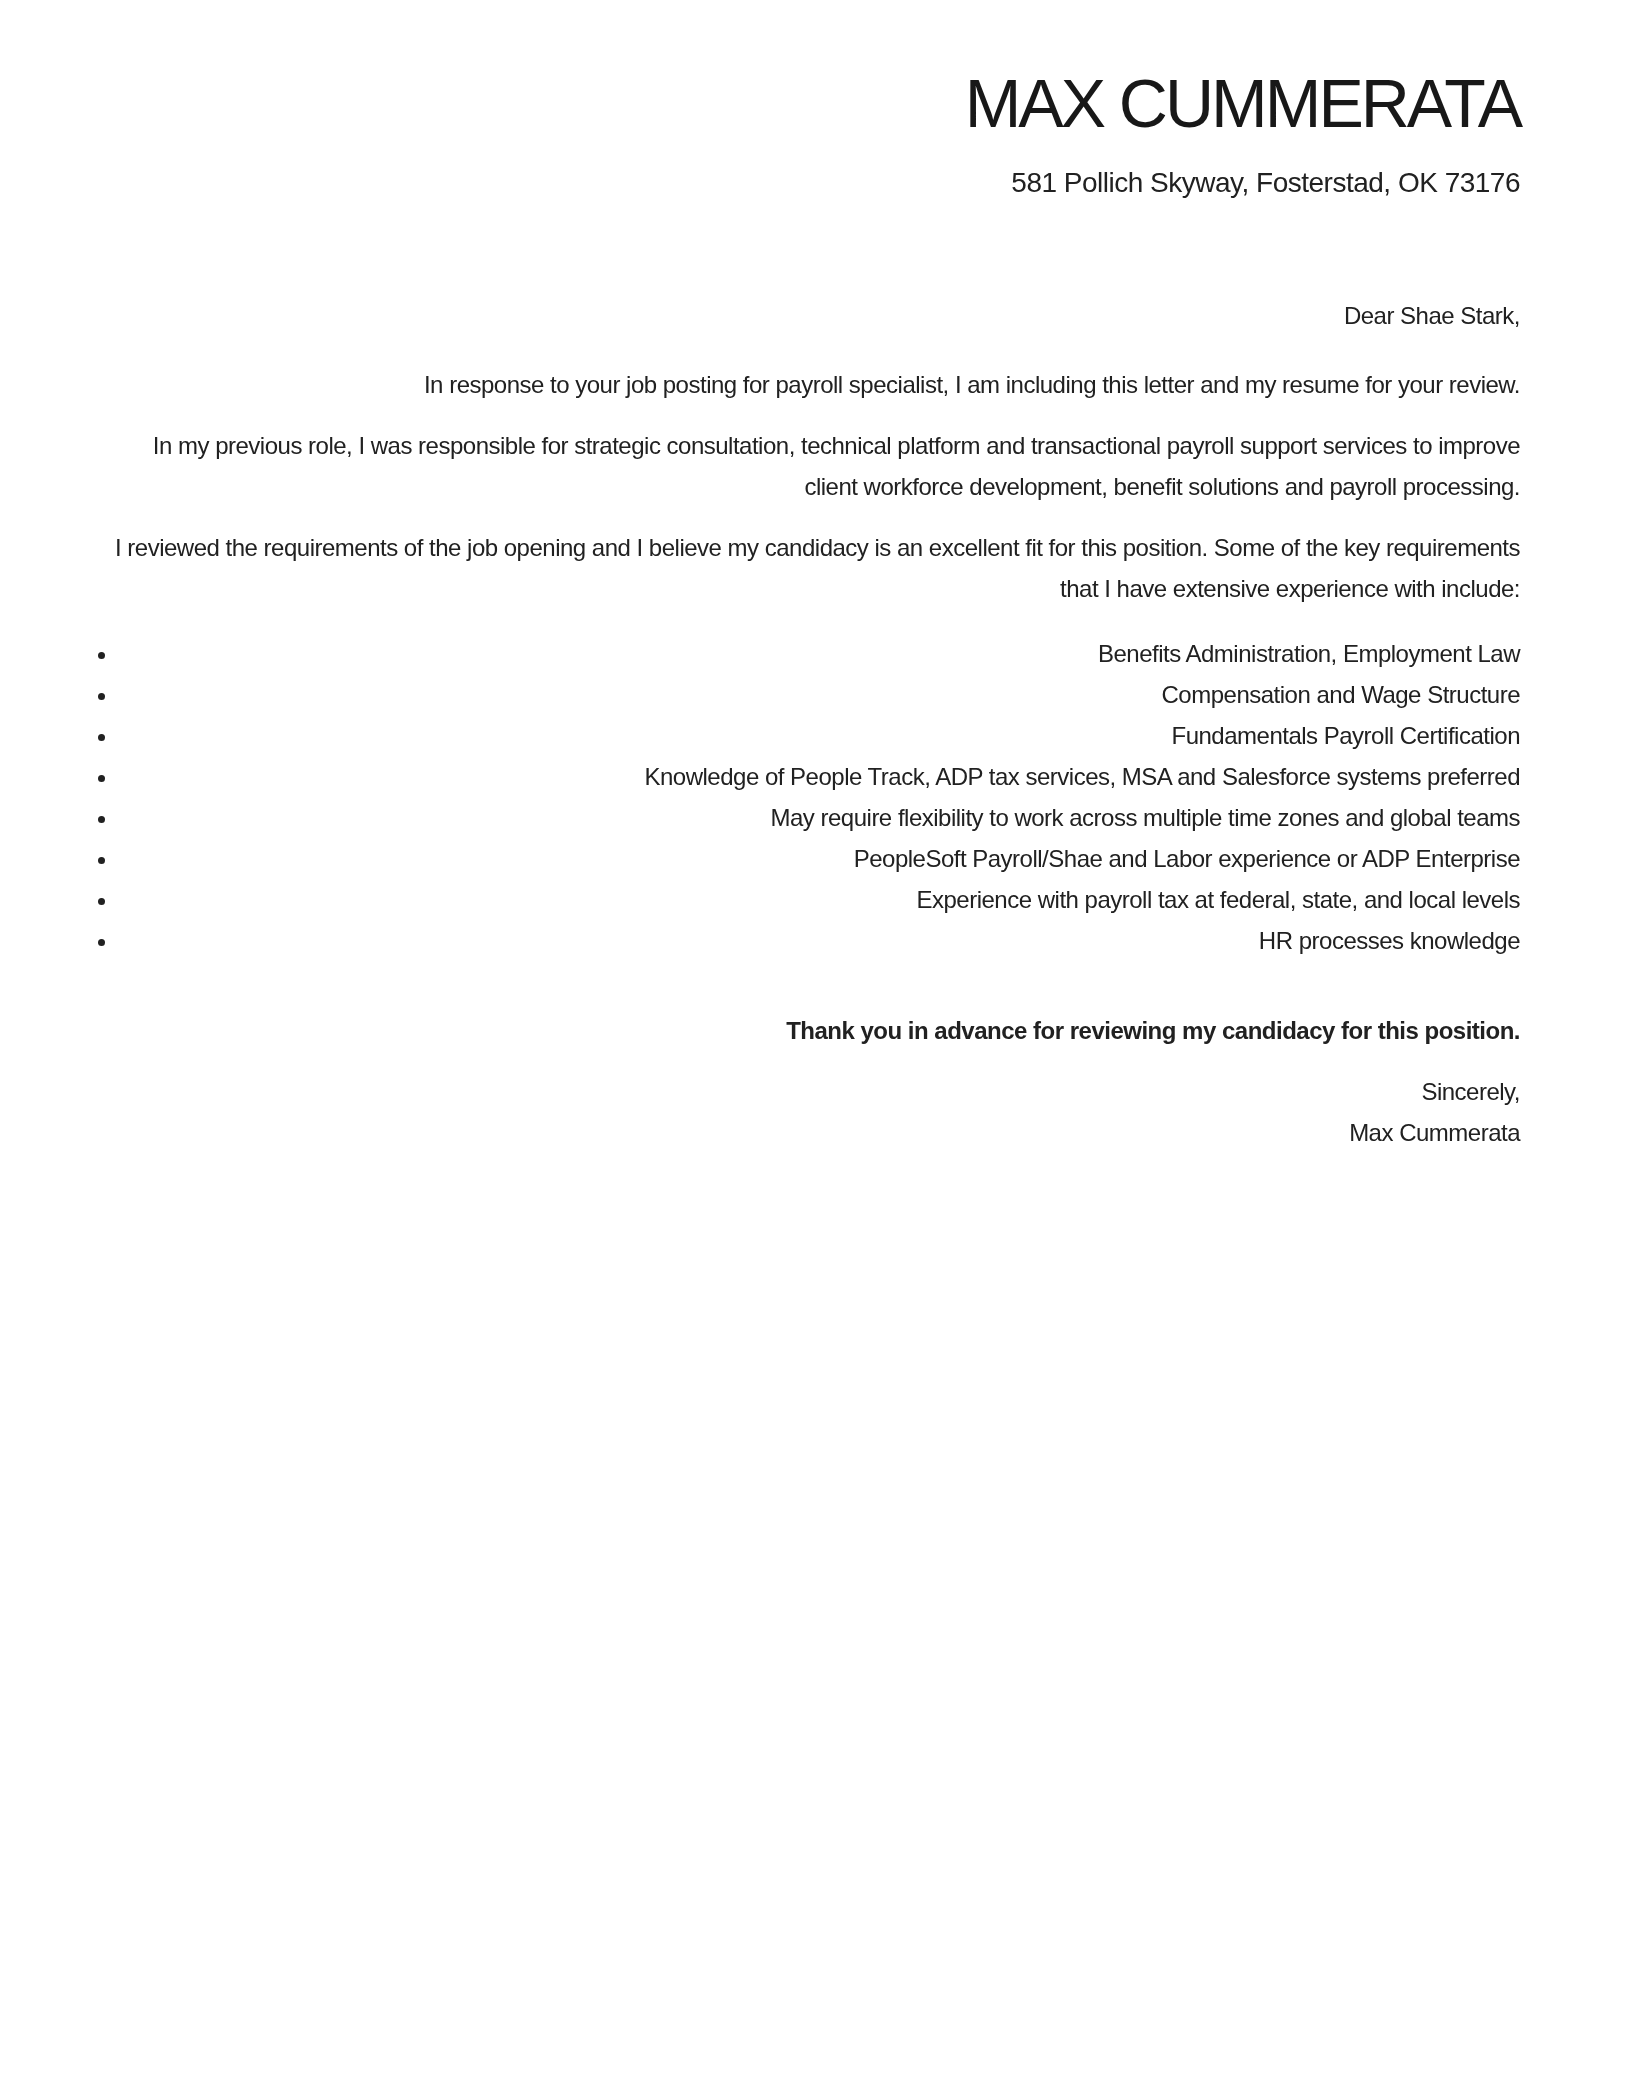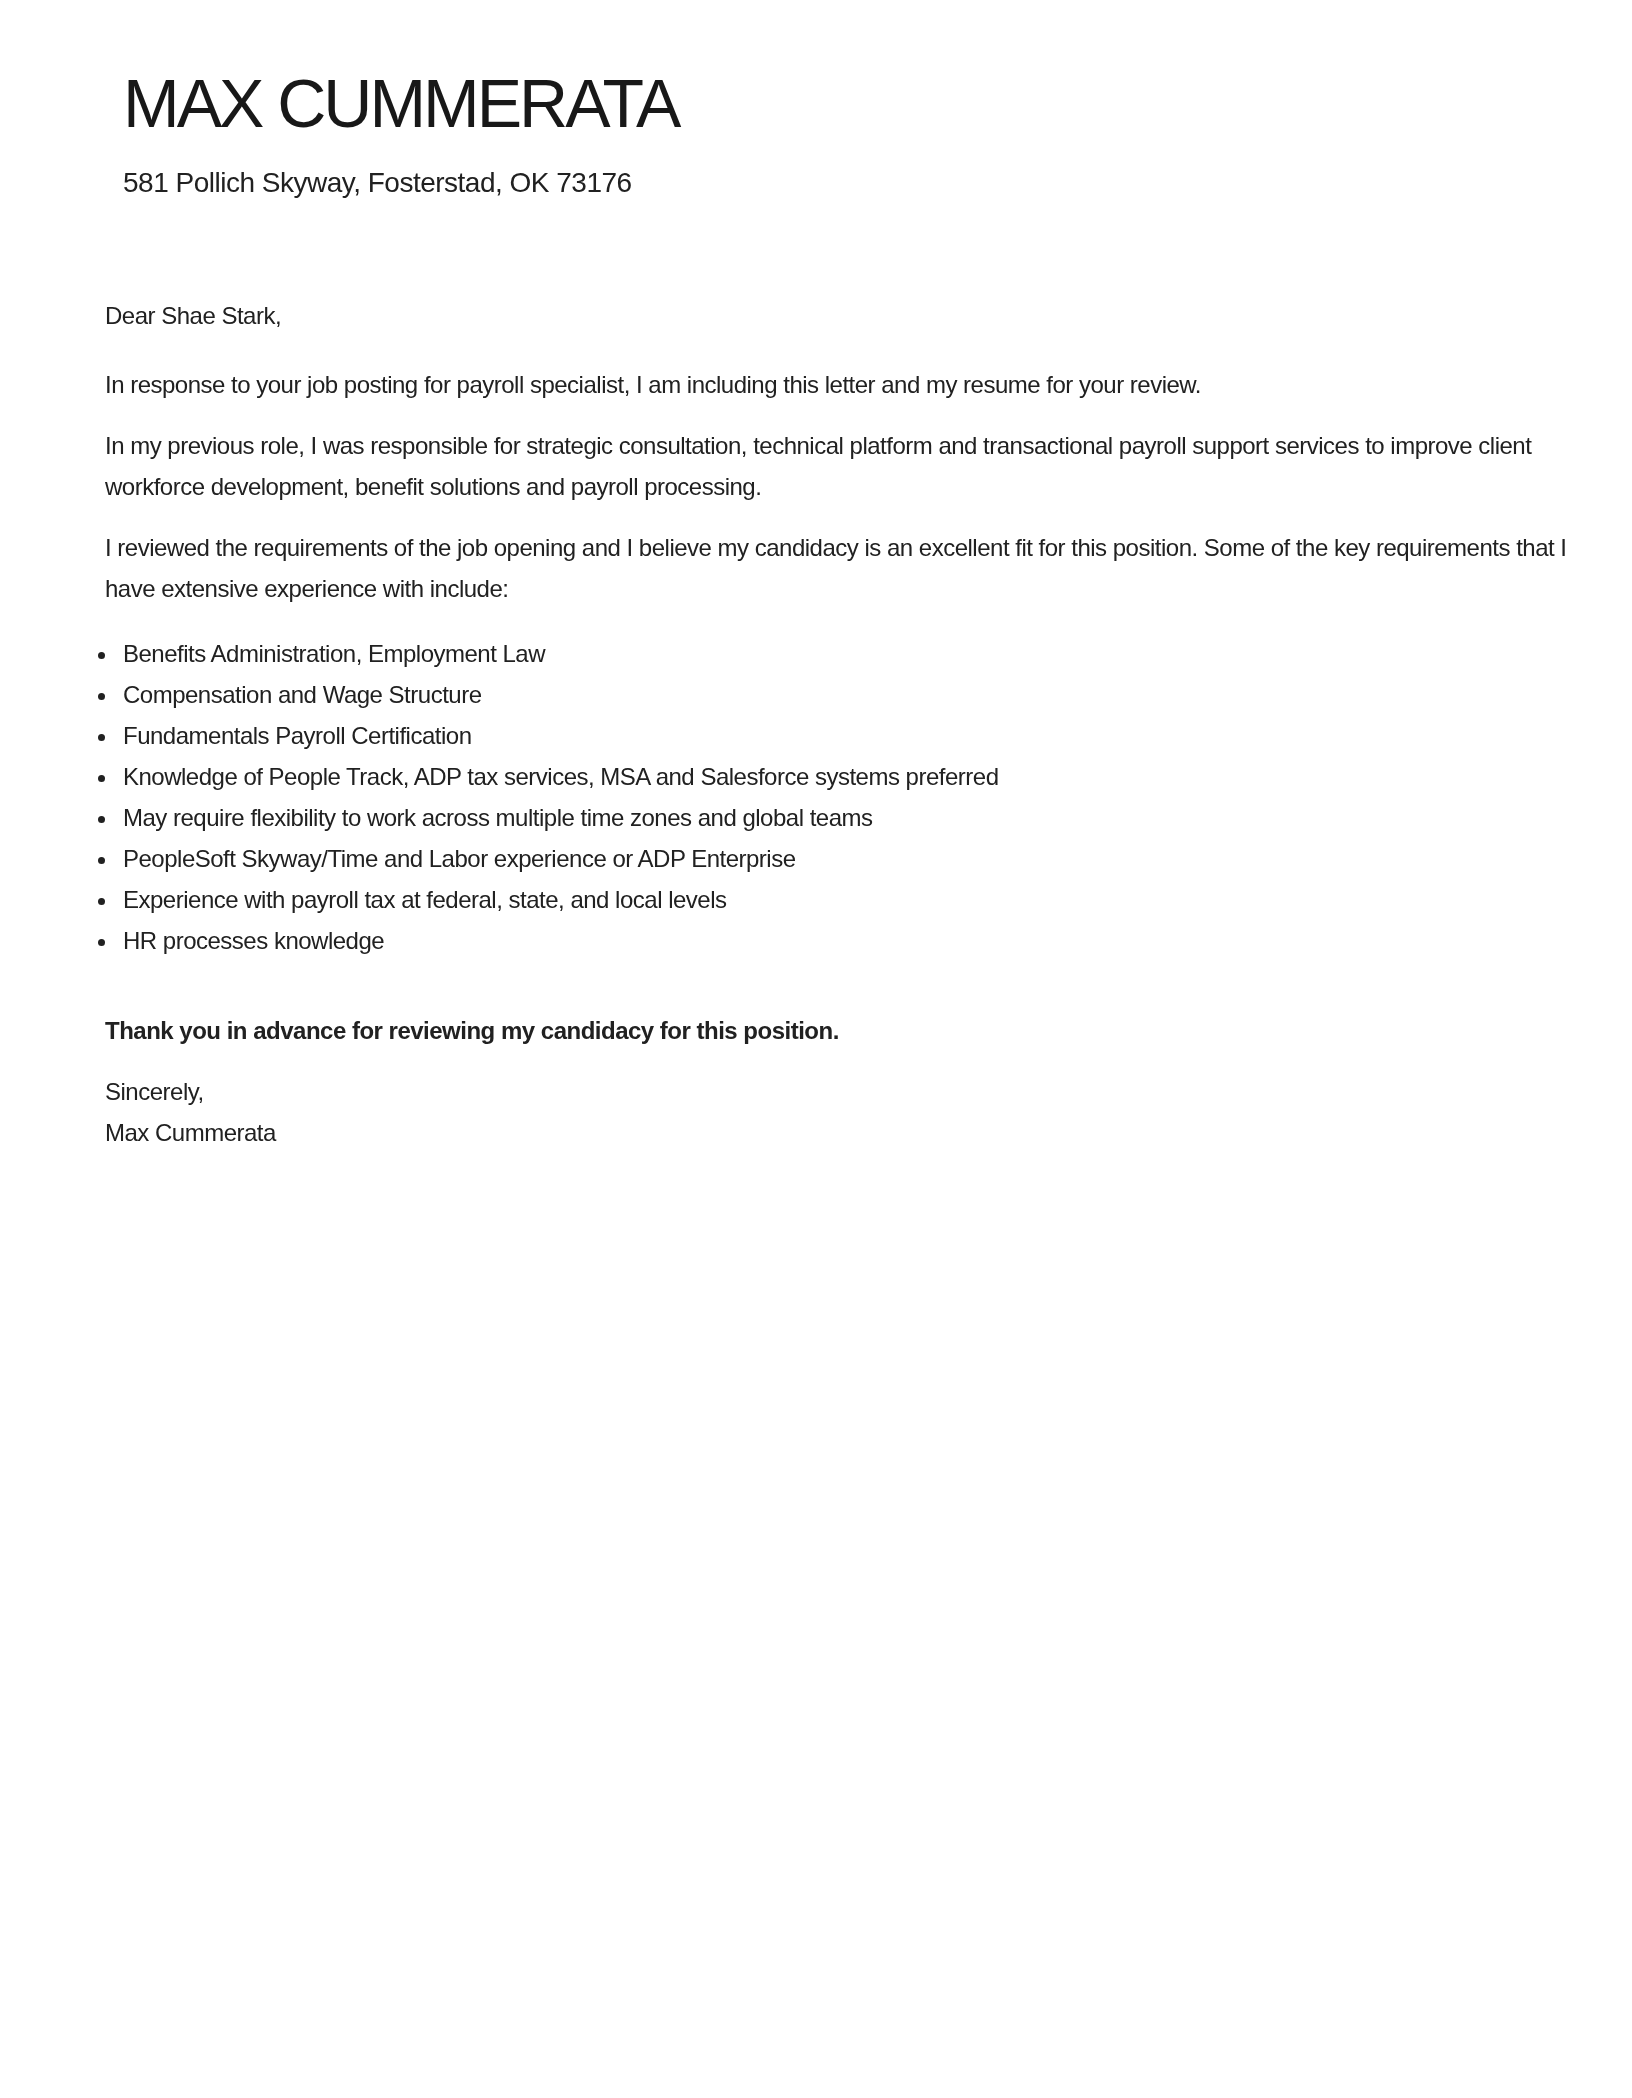--- a/index.html
+++ b/index.html
@@ -11,22 +11,23 @@
     width: 1632px;
     height: 2098px;
     font-family: "Liberation Sans", "DejaVu Sans", sans-serif;
     color: var(--text-color, #212121);
     overflow: hidden;
   }
   .page {
     box-sizing: border-box;
     width: 1632px;
     height: 1694px;
-    padding: 64px 48px 0 105px;
+    padding: 64px 112px 0 105px;
     background: var(--page-bg, #ffffff);
+    text-align: right;
   }
   
   .letter-header {
     padding-left: 18px;
   }
   .sender-name {
     margin: 0;
     font-size: 68px;
     font-weight: 500;
     letter-spacing: -3px;
@@ -90,21 +91,21 @@
     <p>In my previous role, I was responsible for strategic consultation, technical platform and transactional payroll support services to improve client workforce development, benefit solutions and payroll processing.</p>
 
     <p>I reviewed the requirements of the job opening and I believe my candidacy is an excellent fit for this position. Some of the key requirements that I have extensive experience with include:</p>
 
     <ul class="requirements">
       <li>Benefits Administration, Employment Law</li>
       <li>Compensation and Wage Structure</li>
       <li>Fundamentals Payroll Certification</li>
       <li>Knowledge of People Track, ADP tax services, MSA and Salesforce systems preferred</li>
       <li>May require flexibility to work across multiple time zones and global teams</li>
-      <li>PeopleSoft Skyway/Time and Labor experience or ADP Enterprise</li>
+      <li>PeopleSoft Payroll/Shae and Labor experience or ADP Enterprise</li>
       <li>Experience with payroll tax at federal, state, and local levels</li>
       <li>HR processes knowledge</li>
     </ul>
 
     <p class="closing">Thank you in advance for reviewing my candidacy for this position.</p>
 
     <p class="signoff">
       <span>Sincerely,</span><br>
       <span>Max Cummerata</span>
     </p>

